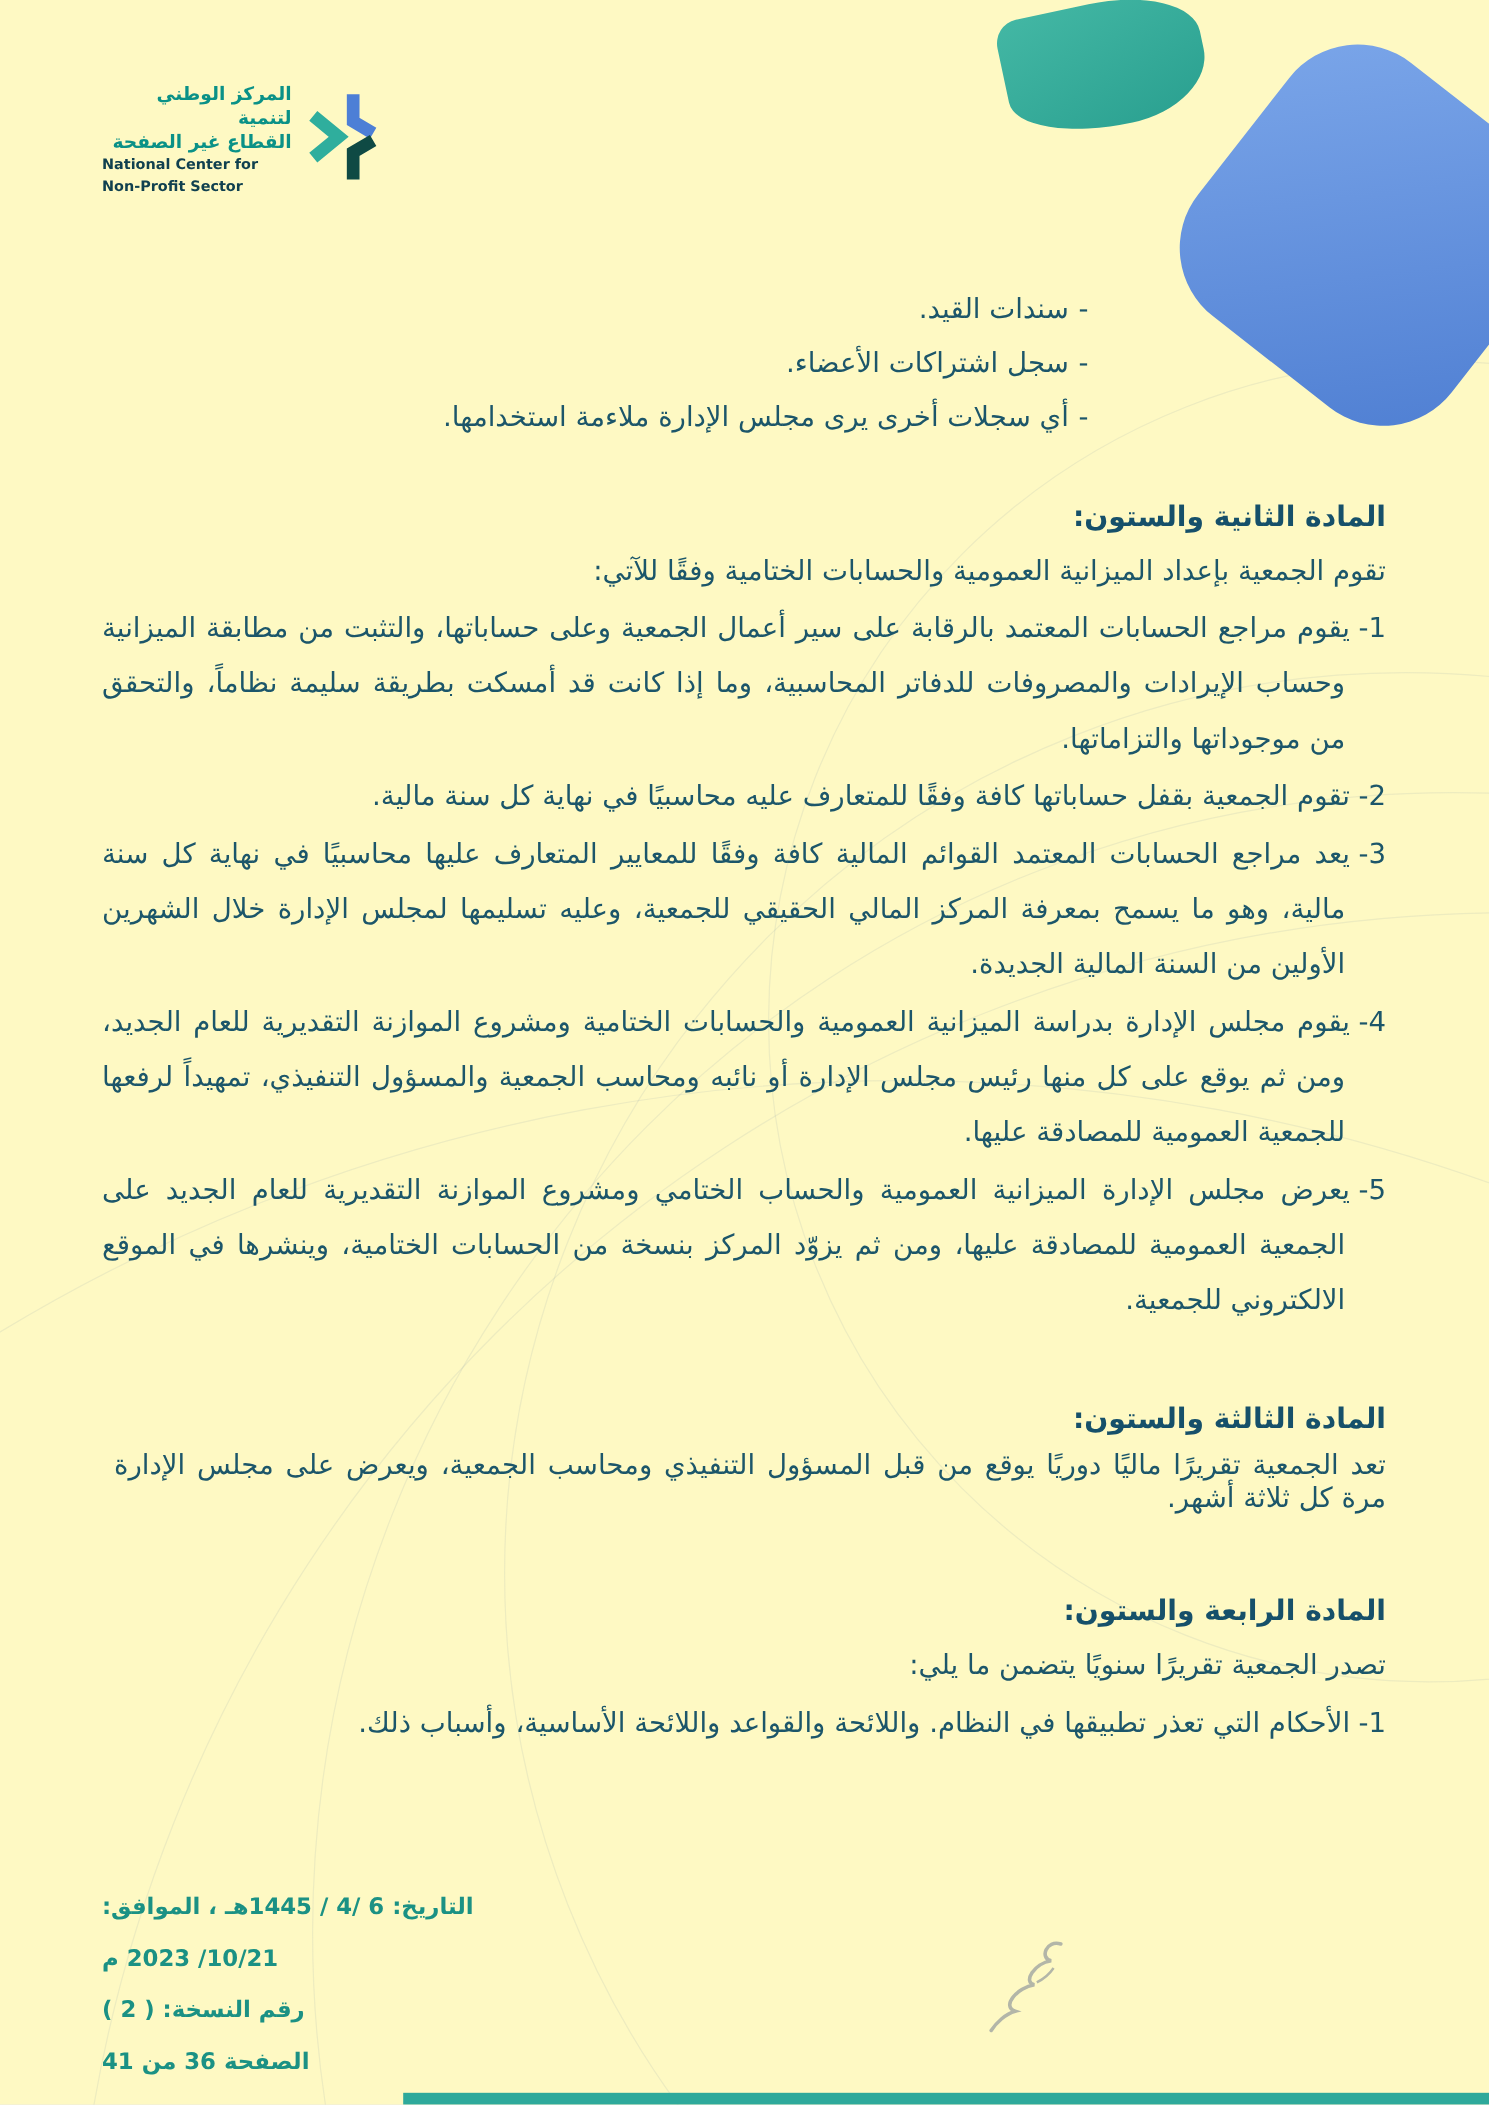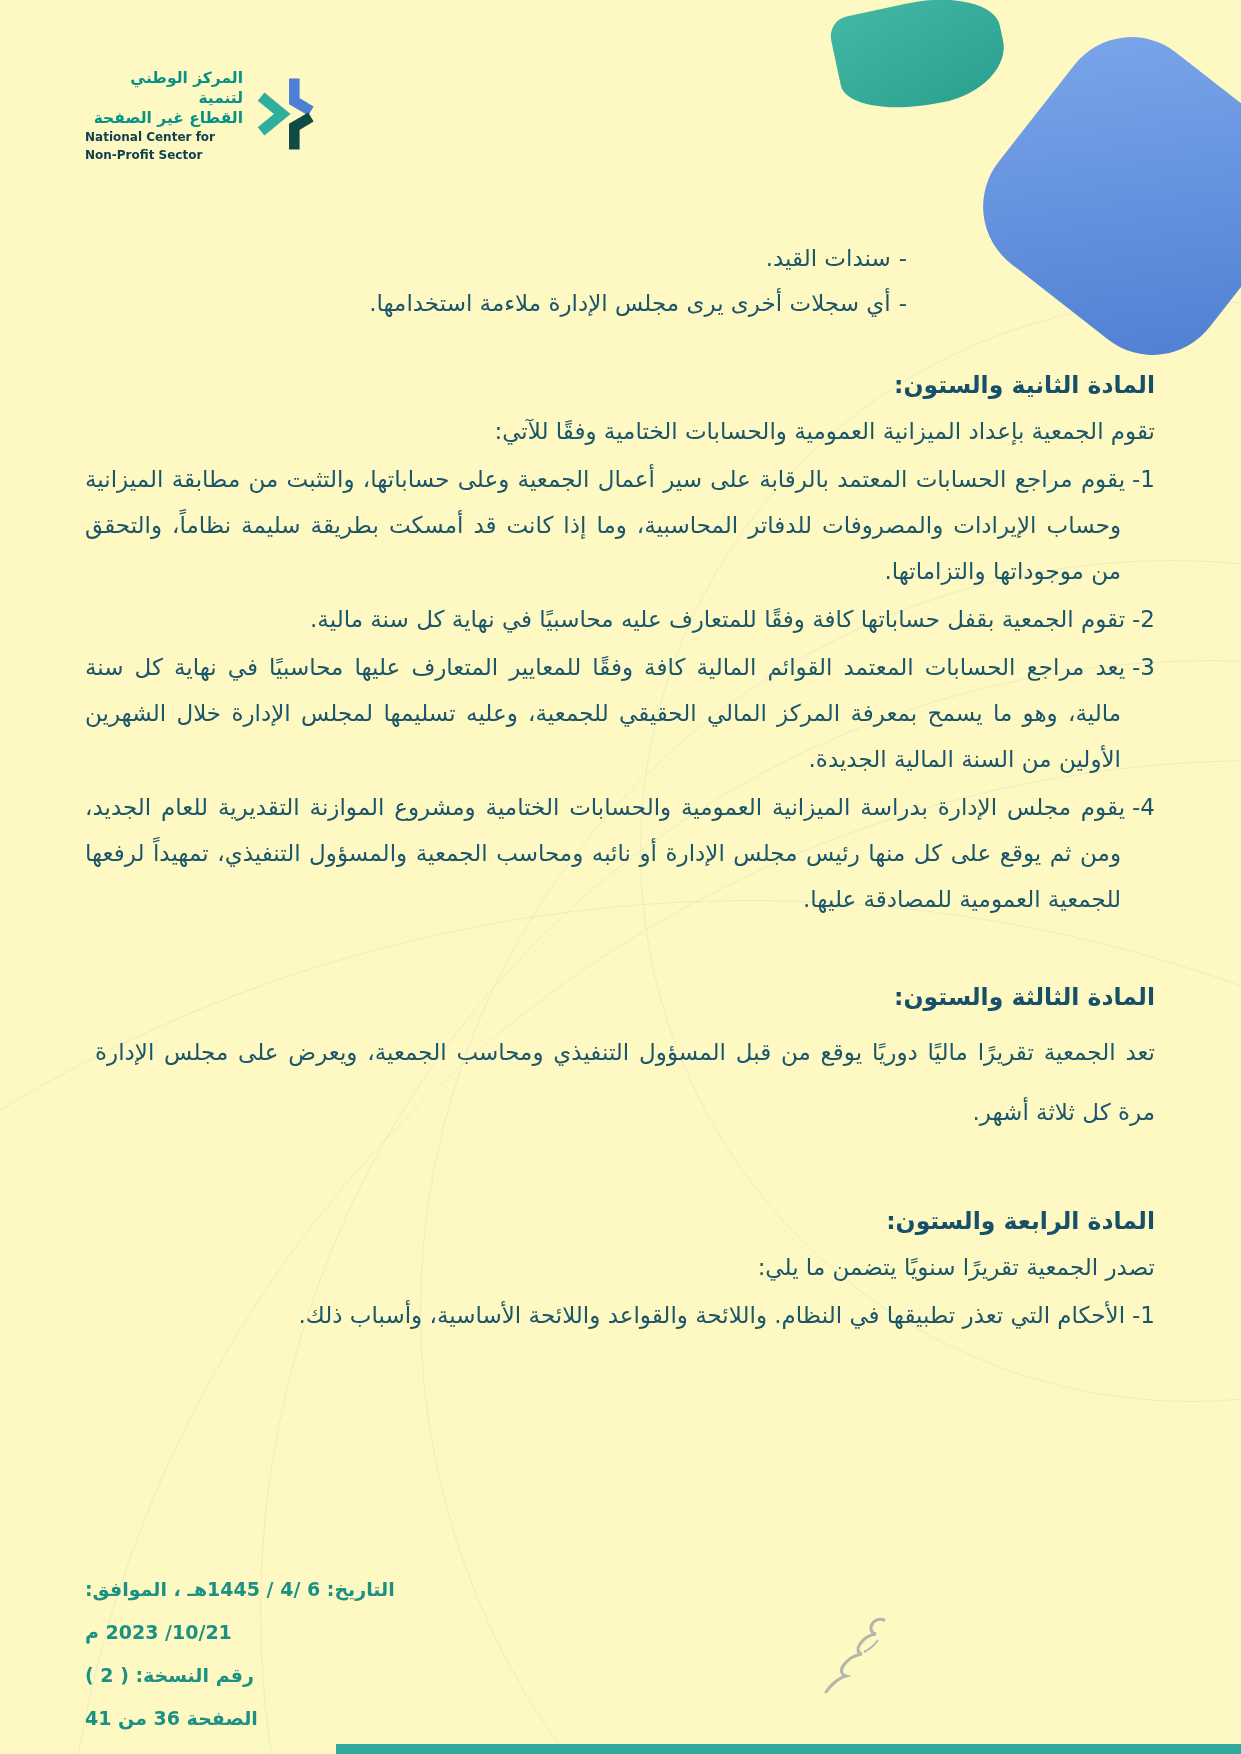--- a/index.html
+++ b/index.html
@@ -55,21 +55,21 @@
   .art-heading.mt-lg{margin-top:52px;}
   .art-heading.mt-xl{margin-top:56px;}
   .intro-line{line-height:46px;}
   .num-item{
     line-height:46px;
     text-align:justify;
     padding-right:34px;text-indent:-34px;
     margin-top:2px;
   }
   .num-item .num{margin-left:7px;}
-  .art-body{line-height:60px;text-align:justify;margin-top:2px;margin-left:10px;}
+  .art-body{line-height:28px;text-align:justify;margin-top:2px;margin-left:10px;}
   
   .footer{
     position:absolute;left:85px;top:1568px;width:378px;
     direction:rtl;text-align:left;
     color:#1b9184;font-weight:bold;
     font-size:19px;line-height:43px;
   }
   .signature{position:absolute;left:788px;top:1606px;width:110px;height:90px;opacity:.75;}
 </style>
 </head>
@@ -99,37 +99,41 @@
         <path d="M56 102 V72 L78 59" stroke="#0f4a44" stroke-width="14" fill="none"></path>
         <path d="M12 32 L40 55 L12 78" stroke="#2fae9d" stroke-width="14" fill="none"></path>
       </svg>
     </span>
   </div>
 
   <div class="content">
 
     <div class="records">
       <div class="record-line"><span class="dash">-</span><span>سندات القيد.</span></div>
+      <div class="record-line"><span class="dash">-</span><span>سجل اشتراكات الأعضاء.</span></div>
       <div class="record-line"><span class="dash">-</span><span>أي سجلات أخرى يرى مجلس الإدارة ملاءمة استخدامها.</span></div>
     </div>
 
     <div class="art-heading">المادة الثانية والستون:</div>
     <div class="intro-line">تقوم الجمعية بإعداد الميزانية العمومية والحسابات الختامية وفقًا للآتي:</div>
 
     <div class="num-item">
       <span class="num">1-</span><span>يقوم مراجع الحسابات المعتمد بالرقابة على سير أعمال الجمعية وعلى حساباتها، والتثبت من مطابقة الميزانية وحساب الإيرادات والمصروفات للدفاتر المحاسبية، وما إذا كانت قد أمسكت بطريقة سليمة نظاماً، والتحقق من موجوداتها والتزاماتها.</span>
     </div>
     <div class="num-item">
       <span class="num">2-</span><span>تقوم الجمعية بقفل حساباتها كافة وفقًا للمتعارف عليه محاسبيًا في نهاية كل سنة مالية.</span>
     </div>
     <div class="num-item">
       <span class="num">3-</span><span>يعد مراجع الحسابات المعتمد القوائم المالية كافة وفقًا للمعايير المتعارف عليها محاسبيًا في نهاية كل سنة مالية، وهو ما يسمح بمعرفة المركز المالي الحقيقي للجمعية، وعليه تسليمها لمجلس الإدارة خلال الشهرين الأولين من السنة المالية الجديدة.</span>
     </div>
     <div class="num-item">
       <span class="num">4-</span><span>يقوم مجلس الإدارة بدراسة الميزانية العمومية والحسابات الختامية ومشروع الموازنة التقديرية للعام الجديد، ومن ثم يوقع على كل منها رئيس مجلس الإدارة أو نائبه ومحاسب الجمعية والمسؤول التنفيذي، تمهيداً لرفعها للجمعية العمومية للمصادقة عليها.</span>
+    </div>
+    <div class="num-item">
+      <span class="num">5-</span><span>يعرض مجلس الإدارة الميزانية العمومية والحساب الختامي ومشروع الموازنة التقديرية للعام الجديد على الجمعية العمومية للمصادقة عليها، ومن ثم يزوّد المركز بنسخة من الحسابات الختامية، وينشرها في الموقع الالكتروني للجمعية.</span>
     </div>
 
     <div class="art-heading mt-lg">المادة الثالثة والستون:</div>
     <div class="art-body">تعد الجمعية تقريرًا ماليًا دوريًا يوقع من قبل المسؤول التنفيذي ومحاسب الجمعية، ويعرض على مجلس الإدارة مرة كل ثلاثة أشهر.</div>
 
     <div class="art-heading mt-xl">المادة الرابعة والستون:</div>
     <div class="intro-line">تصدر الجمعية تقريرًا سنويًا يتضمن ما يلي:</div>
     <div class="num-item">
       <span class="num">1-</span><span>الأحكام التي تعذر تطبيقها في النظام. واللائحة والقواعد واللائحة الأساسية، وأسباب ذلك.</span>
     </div>

